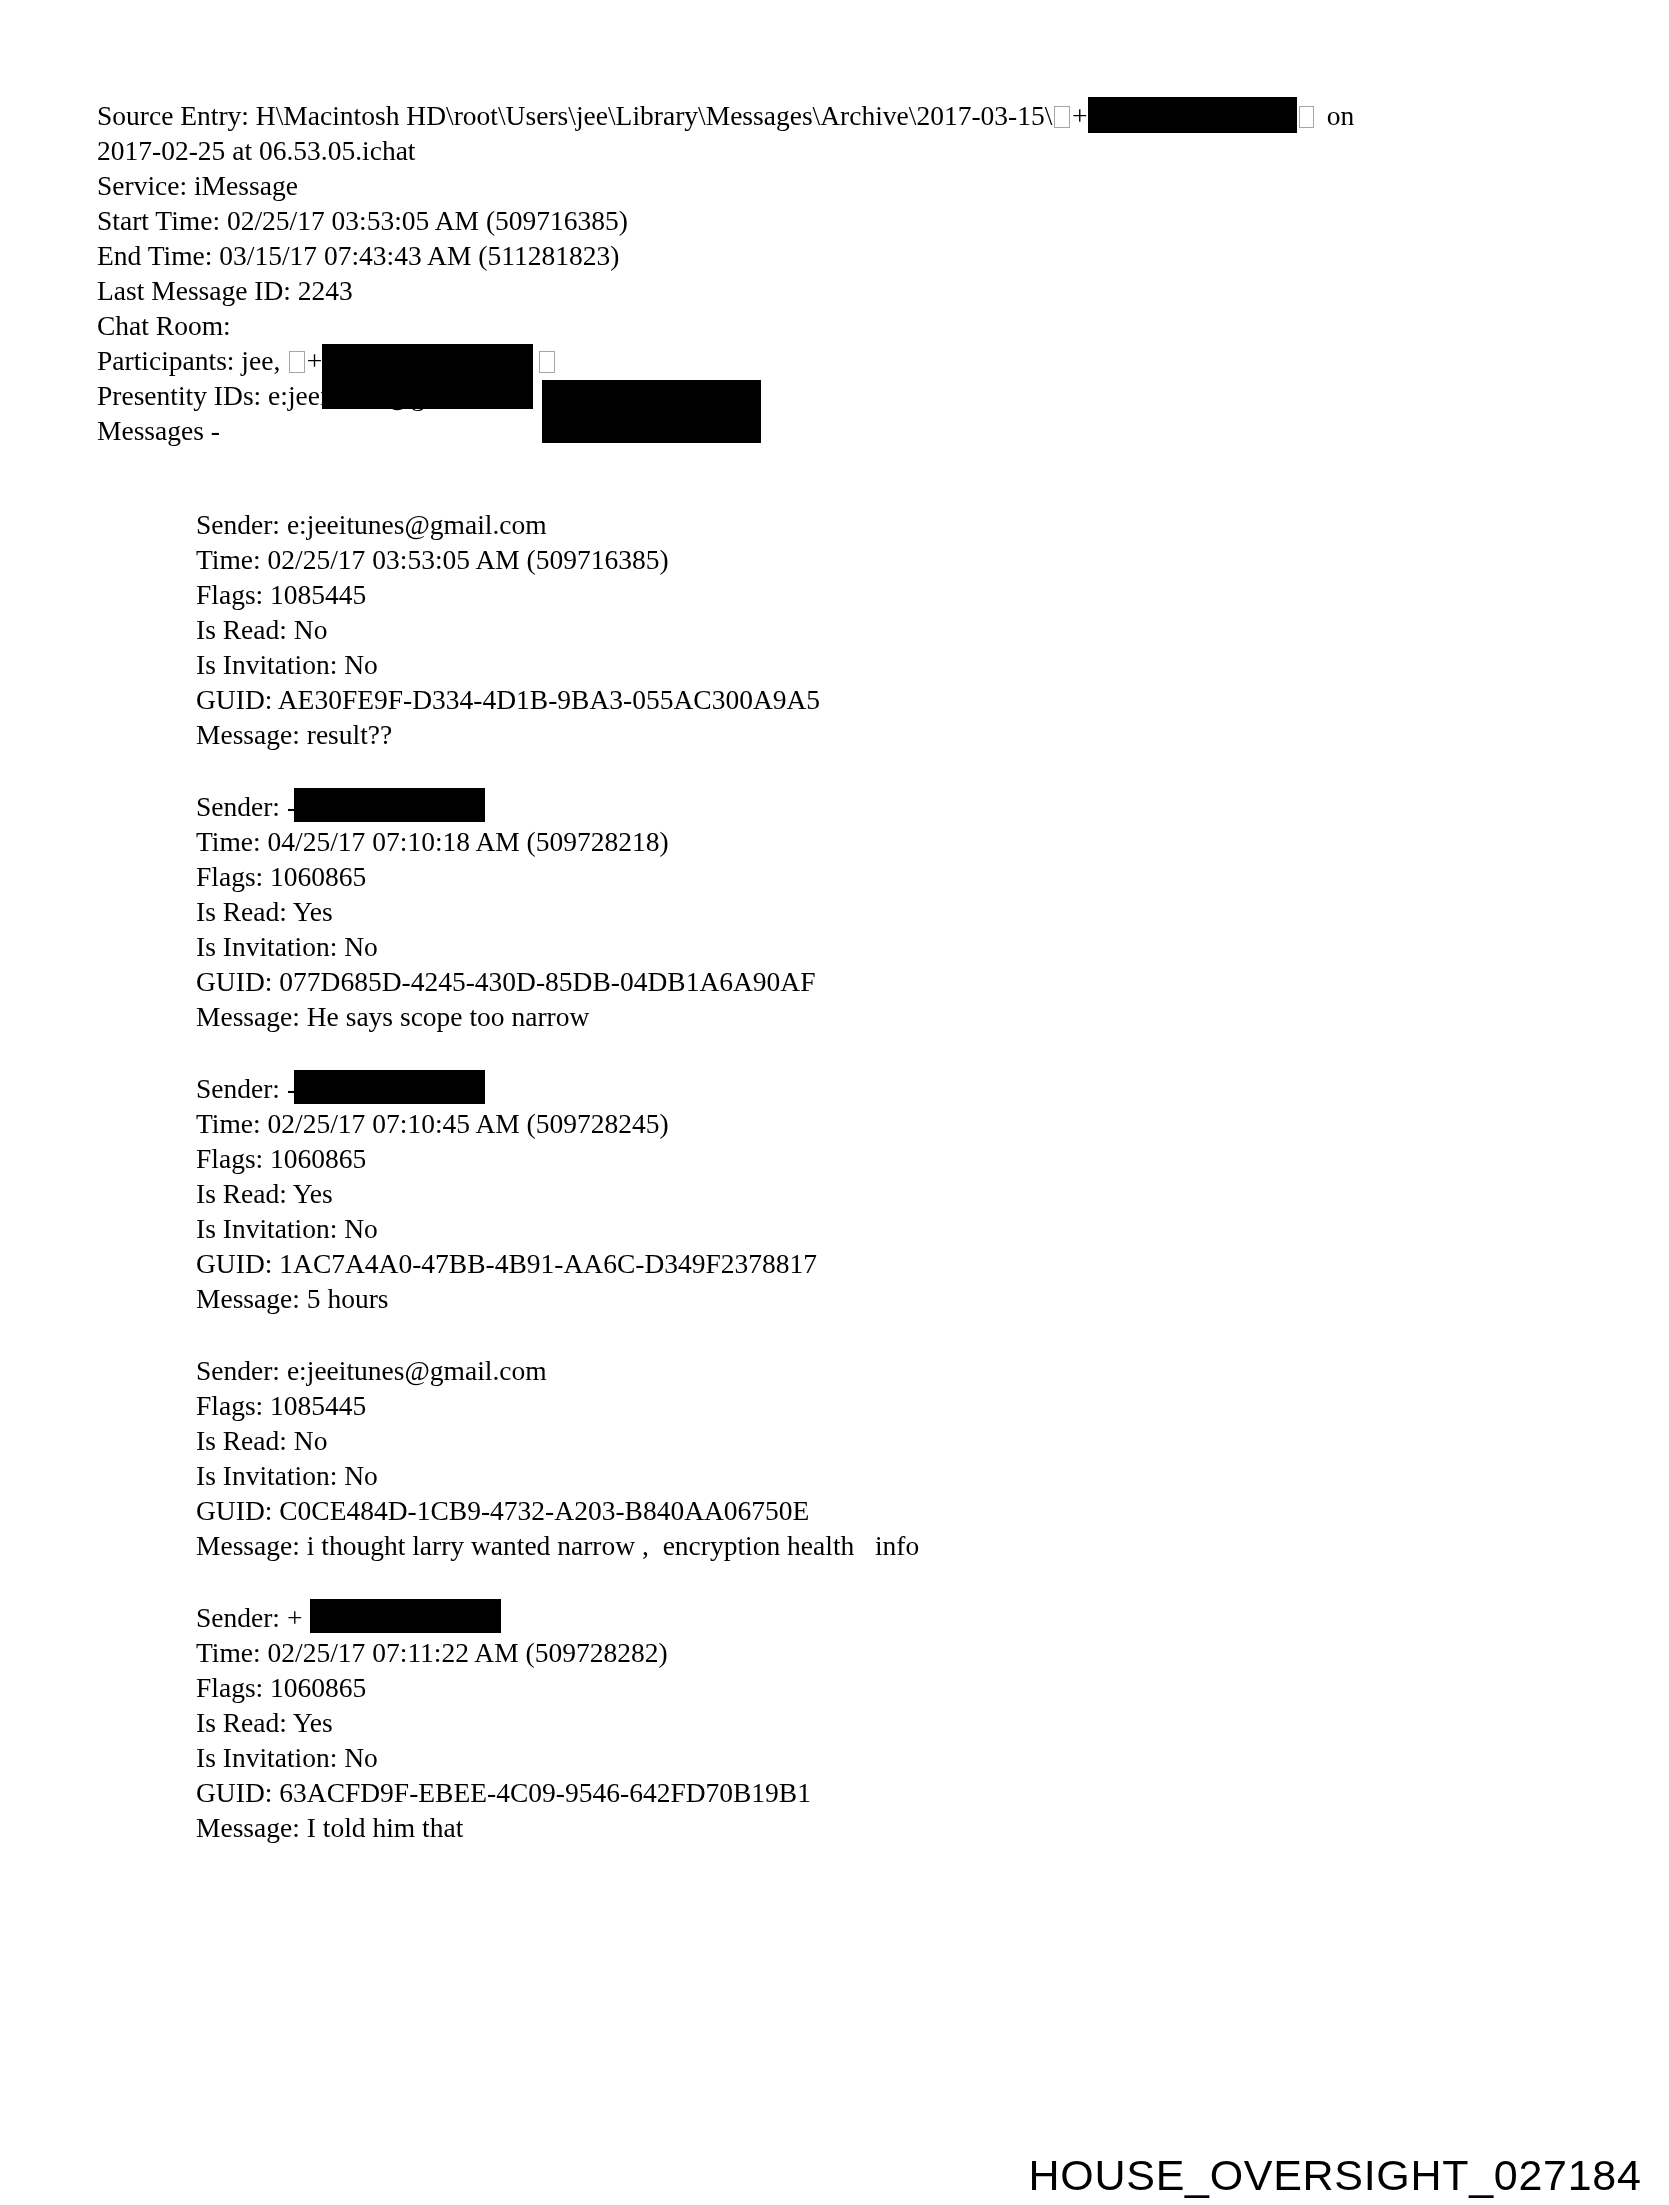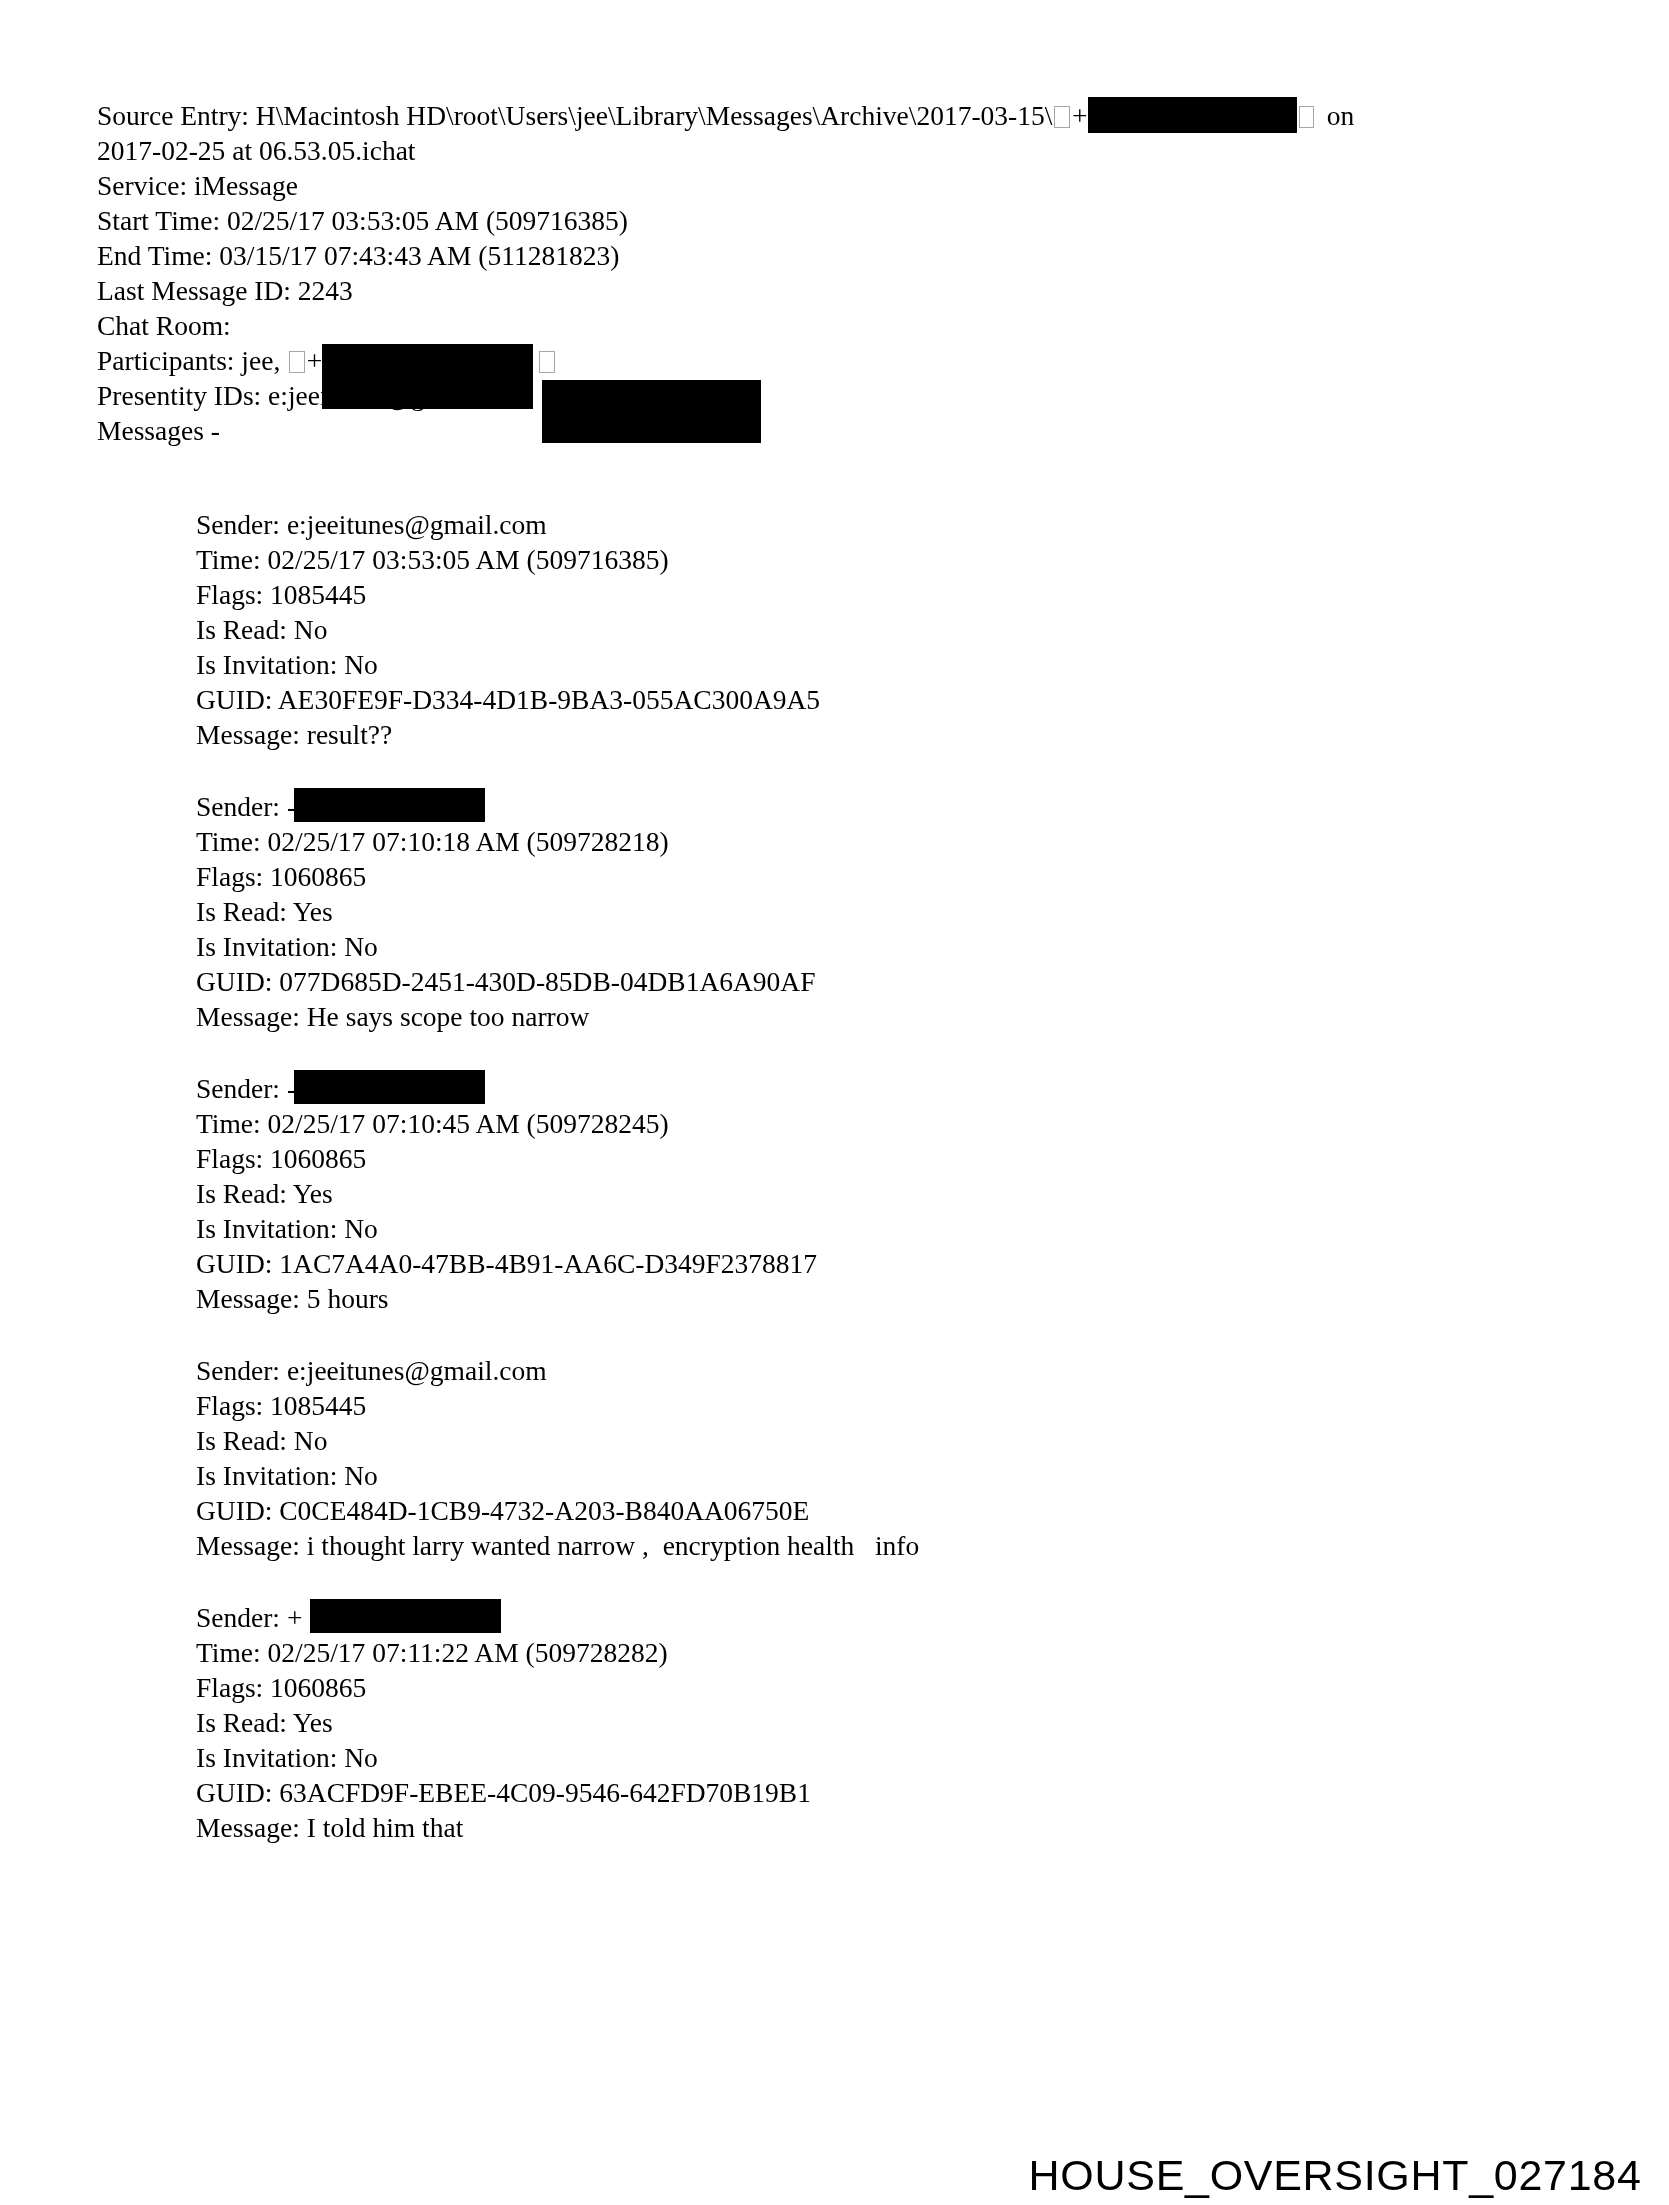--- a/index.html
+++ b/index.html
@@ -75,25 +75,25 @@
       <div class="line"><span class="lbl">Time:</span><span class="t">02/25/17 03:53:05 AM (509716385)</span></div>
       <div class="line"><span class="lbl">Flags:</span><span class="t">1085445</span></div>
       <div class="line"><span class="lbl">Is Read:</span><span class="t">No</span></div>
       <div class="line"><span class="lbl">Is Invitation:</span><span class="t">No</span></div>
       <div class="line"><span class="lbl">GUID:</span><span class="t">AE30FE9F-D334-4D1B-9BA3-055AC300A9A5</span></div>
       <div class="line"><span class="lbl">Message:</span><span class="t">result??</span></div>
     </div>
 
     <div class="msg">
       <div class="line"><span class="lbl">Sender:</span><span class="t">-</span><span class="redact redact-sender"></span></div>
-      <div class="line"><span class="lbl">Time:</span><span class="t">02/25/17 07:10:18 AM (509728218)</span></div>
+      <div class="line"><span class="lbl">Time:</span><span class="t">04/25/17 07:10:18 AM (509728218)</span></div>
       <div class="line"><span class="lbl">Flags:</span><span class="t">1060865</span></div>
       <div class="line"><span class="lbl">Is Read:</span><span class="t">Yes</span></div>
       <div class="line"><span class="lbl">Is Invitation:</span><span class="t">No</span></div>
-      <div class="line"><span class="lbl">GUID:</span><span class="t">077D685D-2451-430D-85DB-04DB1A6A90AF</span></div>
+      <div class="line"><span class="lbl">GUID:</span><span class="t">077D685D-4245-430D-85DB-04DB1A6A90AF</span></div>
       <div class="line"><span class="lbl">Message:</span><span class="t">He says scope too narrow</span></div>
     </div>
 
     <div class="msg">
       <div class="line"><span class="lbl">Sender:</span><span class="t">-</span><span class="redact redact-sender"></span></div>
       <div class="line"><span class="lbl">Time:</span><span class="t">02/25/17 07:10:45 AM (509728245)</span></div>
       <div class="line"><span class="lbl">Flags:</span><span class="t">1060865</span></div>
       <div class="line"><span class="lbl">Is Read:</span><span class="t">Yes</span></div>
       <div class="line"><span class="lbl">Is Invitation:</span><span class="t">No</span></div>
       <div class="line"><span class="lbl">GUID:</span><span class="t">1AC7A4A0-47BB-4B91-AA6C-D349F2378817</span></div>

